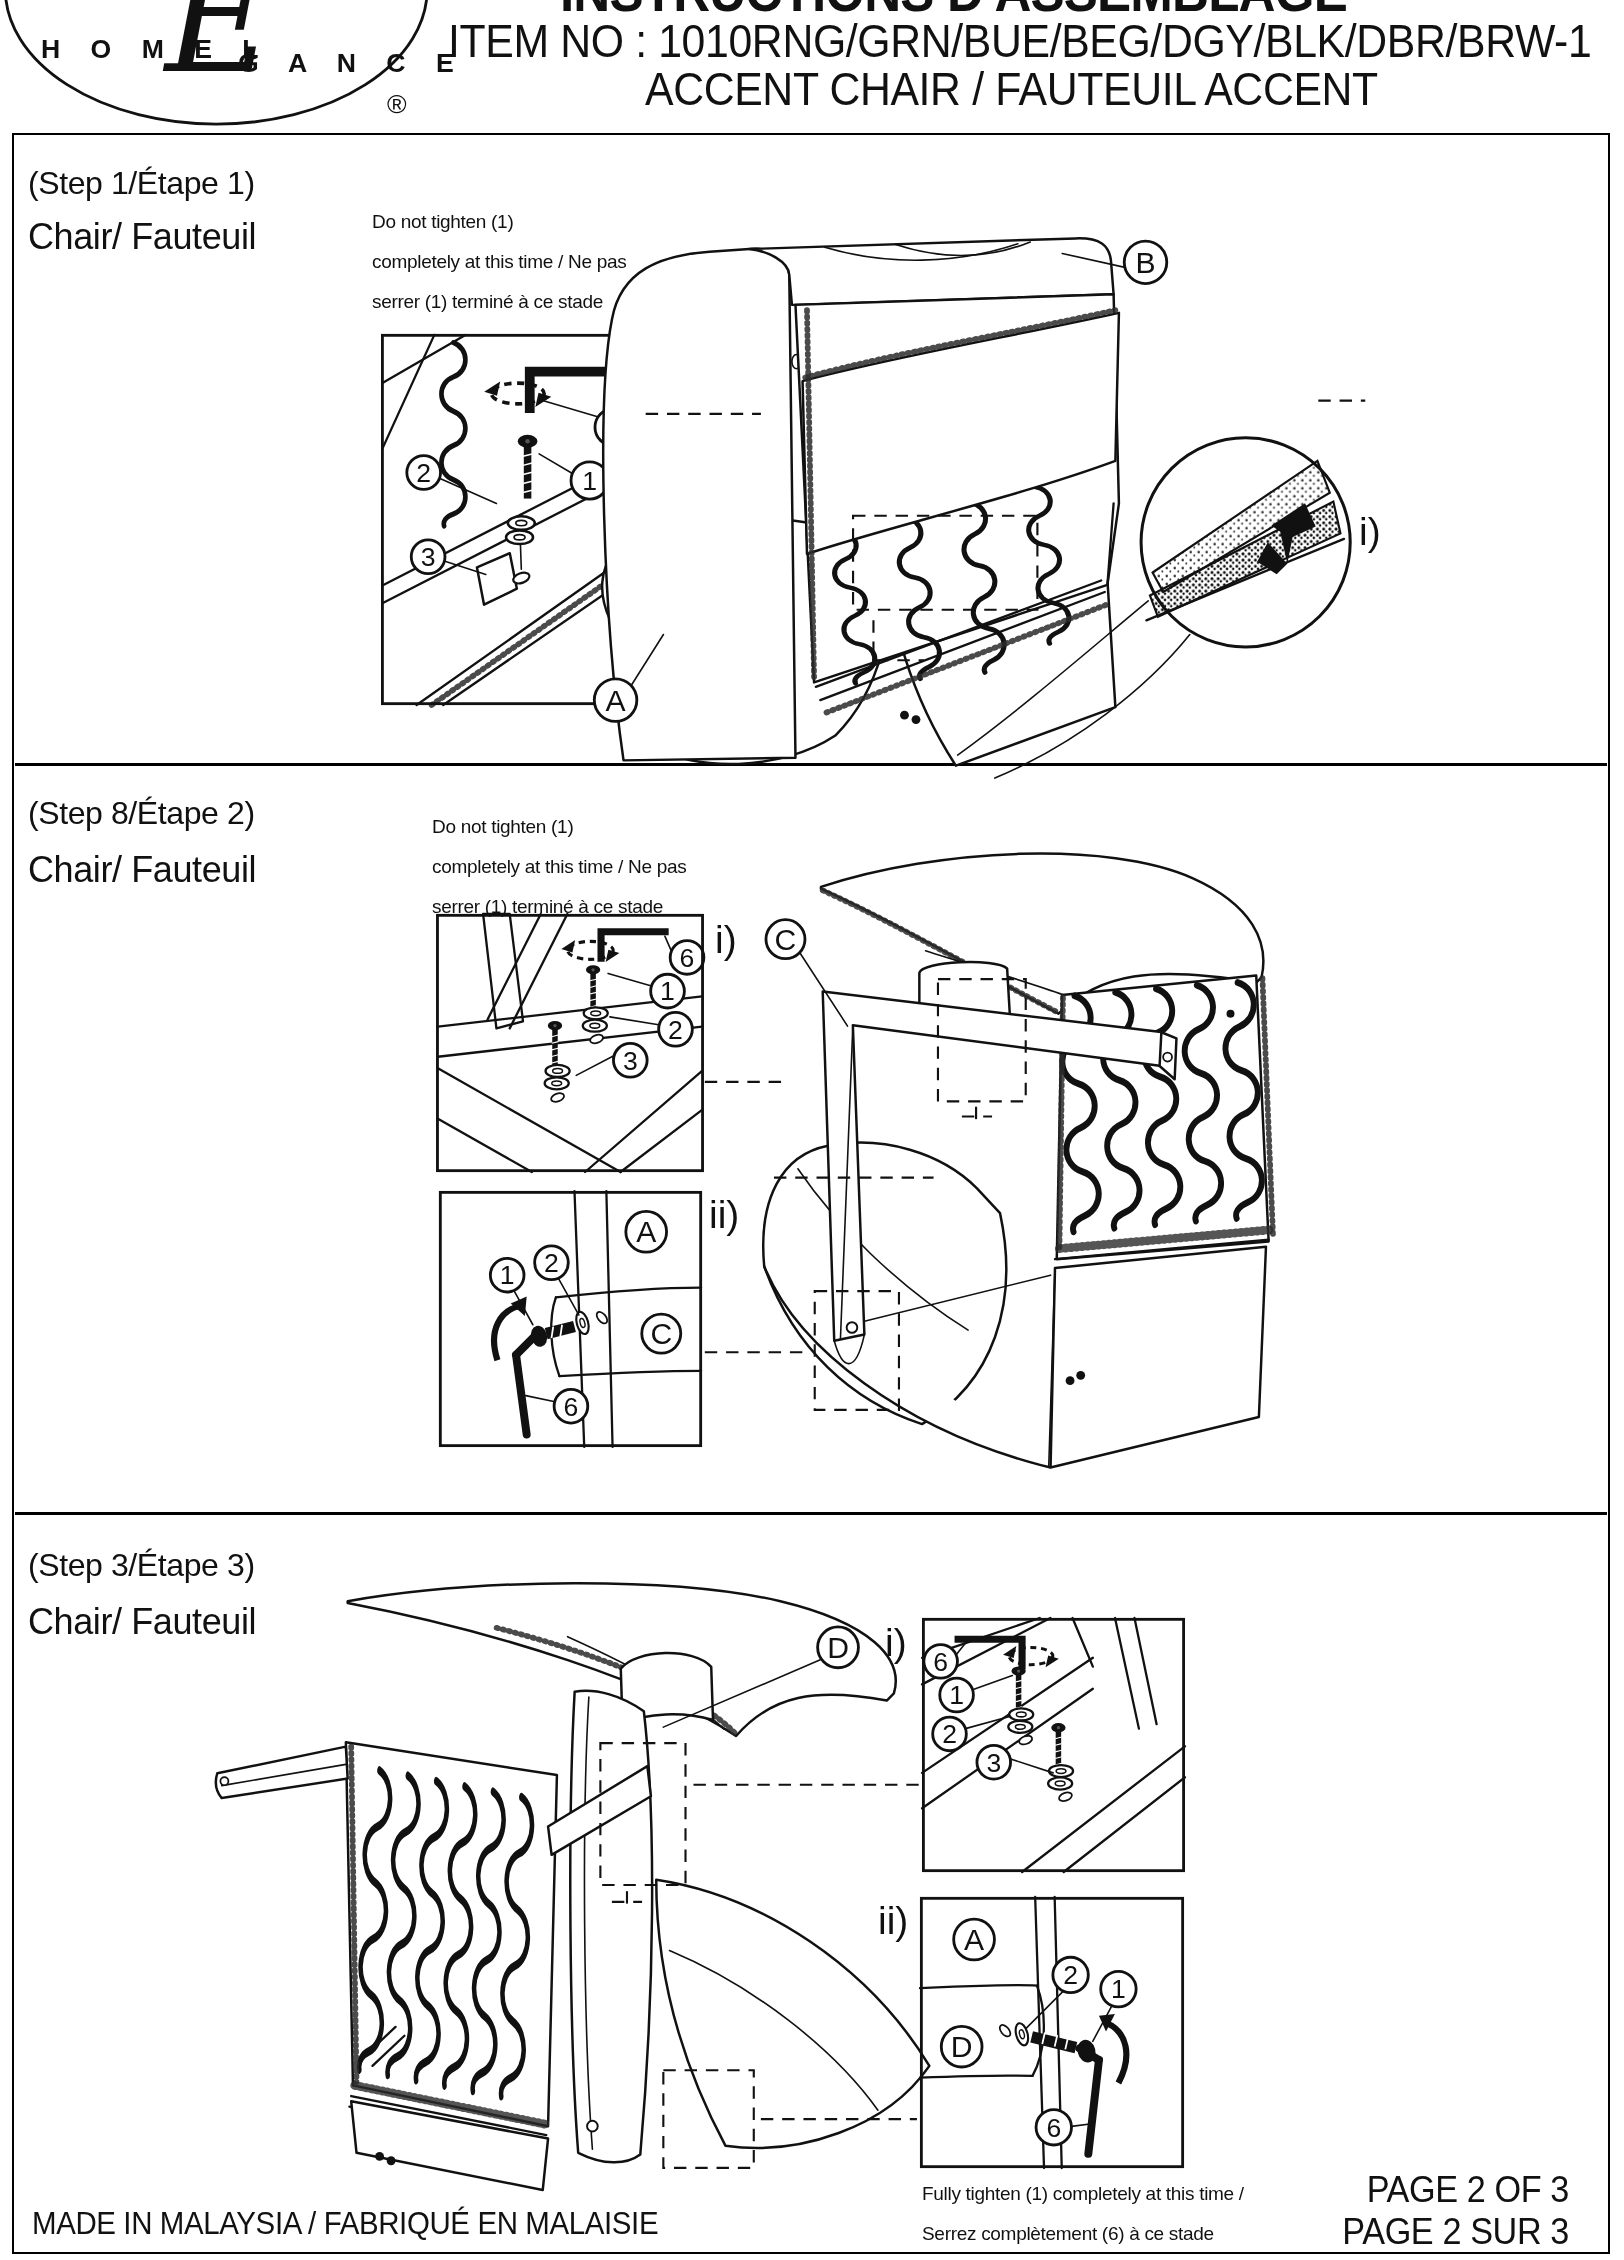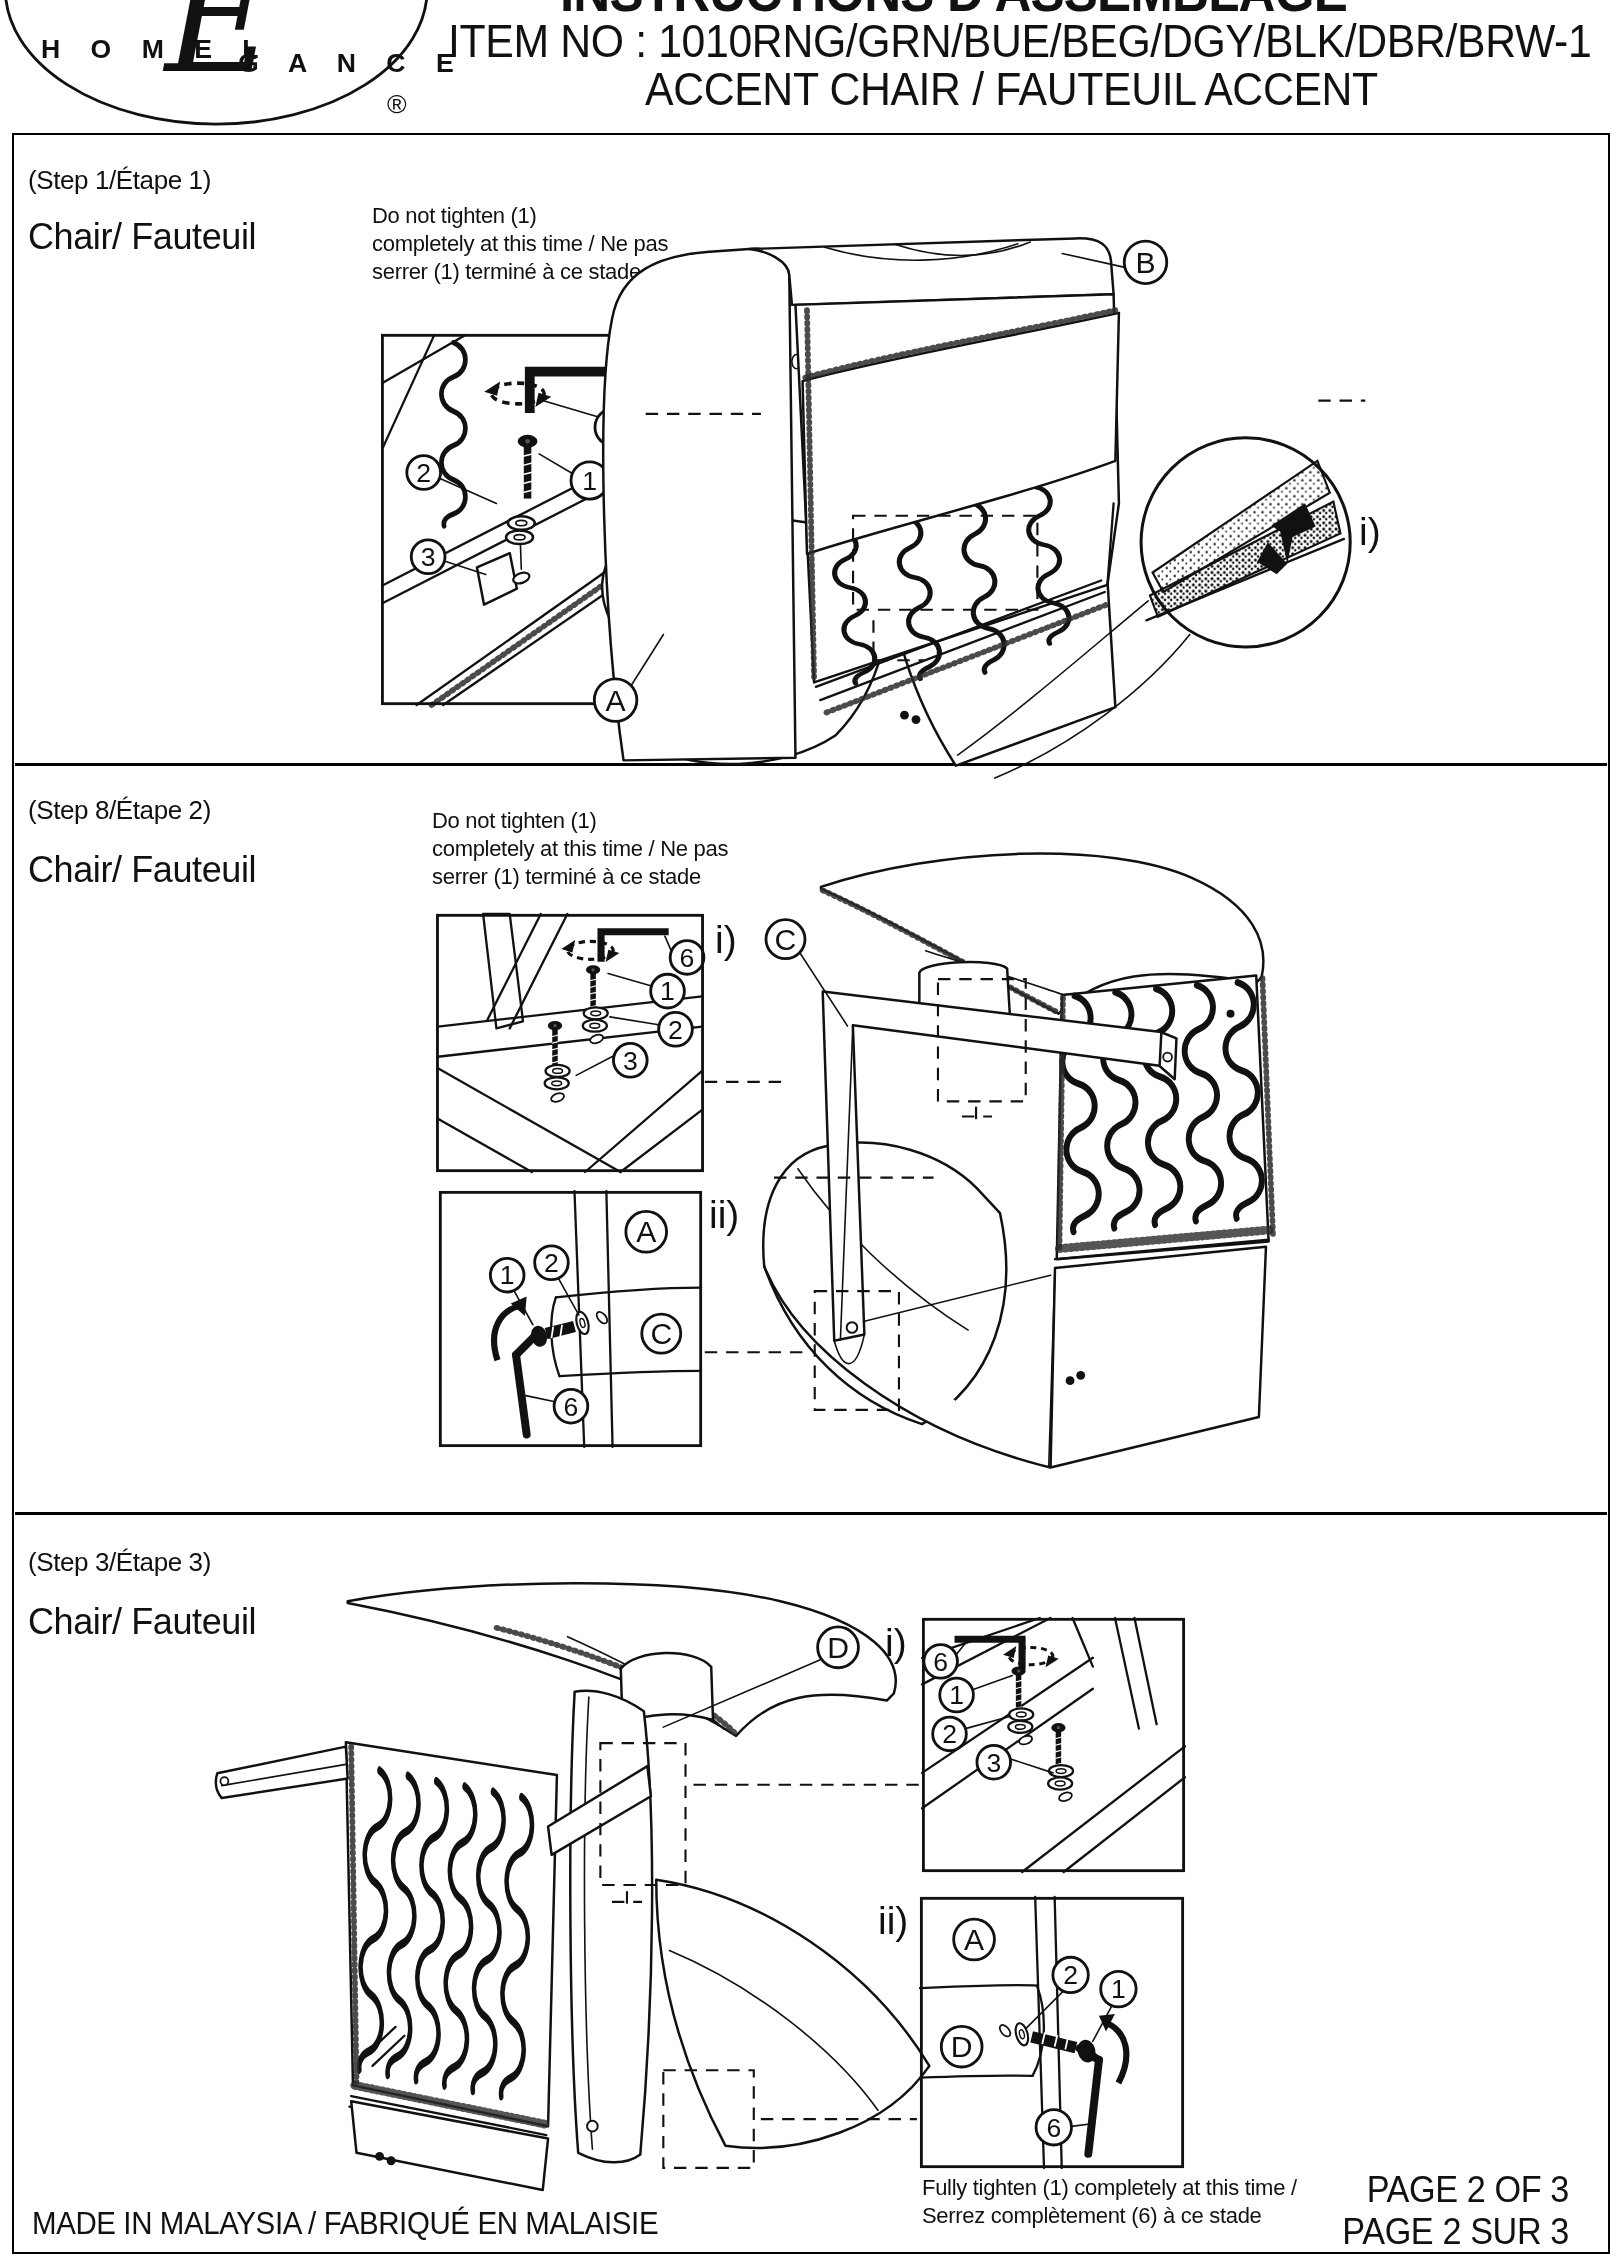--- a/index.html
+++ b/index.html
@@ -12,23 +12,23 @@
   .fw{fill:#fff;stroke:#111;stroke-width:2.8;stroke-linejoin:round}
   .dash{fill:none;stroke:#111;stroke-width:2.4;stroke-dasharray:14 10}
   .stip{fill:none;stroke:#2b2b2b;stroke-width:6.5;stroke-dasharray:1.6 5.4;stroke-linecap:round;opacity:.85}
   .stip2{fill:none;stroke:#2b2b2b;stroke-width:10;stroke-dasharray:1.6 4.6;stroke-linecap:round;opacity:.8}
   .co{fill:#fff;stroke:#111;stroke-width:3.2}
   .ct{font-family:"Liberation Sans",sans-serif;font-size:30px;fill:#111;text-anchor:middle}
   .pt{font-family:"Liberation Sans",sans-serif;font-size:34px;fill:#111;text-anchor:middle}
   .blk{fill:#111;stroke:none}
   .box{fill:none;stroke:#111;stroke-width:3.2}
   
-  .steptitle{font-size:26px;letter-spacing:-0.4px;white-space:nowrap}
+  .steptitle{font-size:32px;letter-spacing:-0.4px;white-space:nowrap}
   .stepsub{font-size:36px;letter-spacing:-0.4px;white-space:nowrap}
-  .note{font-size:22px;line-height:28px;white-space:pre-line;letter-spacing:-0.3px}
+  .note{font-size:19px;line-height:40px;white-space:pre-line;letter-spacing:-0.3px}
   .inslbl{font-size:39px;font-weight:400}
   .t1{font-size:55px;font-weight:700;transform:scaleX(.93);transform-origin:left top;white-space:nowrap;letter-spacing:-0.9px}
   .t2{font-size:46px;transform:scaleX(.93);transform-origin:left top;white-space:nowrap;letter-spacing:-0.4px}
   .t3{font-size:46px;transform:scaleX(.93);transform-origin:left top;white-space:nowrap;letter-spacing:-0.4px}
   .brand{font-size:26.6px;font-weight:700;letter-spacing:11.5px;white-space:nowrap}
   .scriptE{font-family:"DejaVu Serif",serif;font-style:italic;font-size:149px;line-height:1}
   .made{font-size:31px;letter-spacing:-0.4px;transform:scaleX(.95);transform-origin:left top;white-space:nowrap}
   .pg{font-size:36px;letter-spacing:-0.4px;transform:scaleX(.95);transform-origin:right top;white-space:nowrap;text-align:right}
   .mainbox{border:2.7px solid #000}
   .hr{background:#000;height:2.7px}

